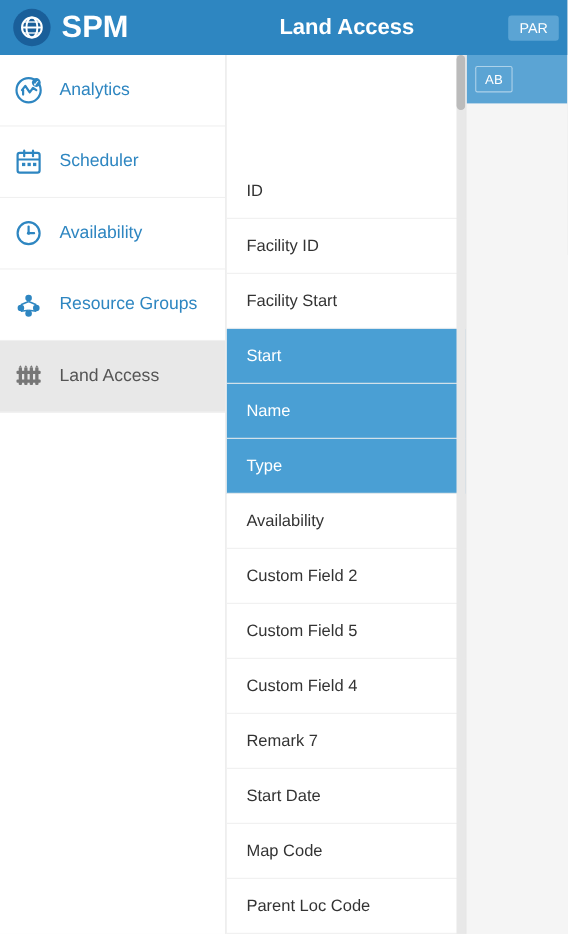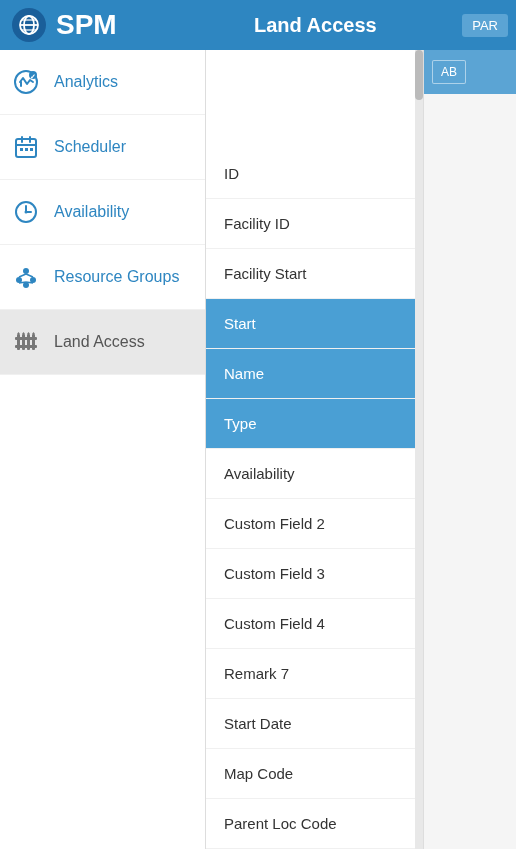--- a/index.html
+++ b/index.html
@@ -311,21 +311,21 @@
     <div class="dropdown-column">
       <div id="dropdown-items-container">
           <div class="dropdown-item">ID</div>
           <div class="dropdown-item">Facility ID</div>
           <div class="dropdown-item">Facility Start</div>
           <div class="dropdown-item selected">Start</div>
           <div class="dropdown-item selected">Name</div>
           <div class="dropdown-item selected">Type</div>
           <div class="dropdown-item">Availability</div>
           <div class="dropdown-item">Custom Field 2</div>
-          <div class="dropdown-item">Custom Field 3</div>
+          <div class="dropdown-item">Custom Field 5</div>
           <div class="dropdown-item">Custom Field 4</div>
           <div class="dropdown-item">Remark 7</div>
           <div class="dropdown-item">Start Date</div>
           <div class="dropdown-item">Map Code</div>
           <div class="dropdown-item">Parent Loc Code</div>
         </div>
       <div class="scroll-track">
         <div class="scroll-thumb"></div>
       </div>
     </div>

